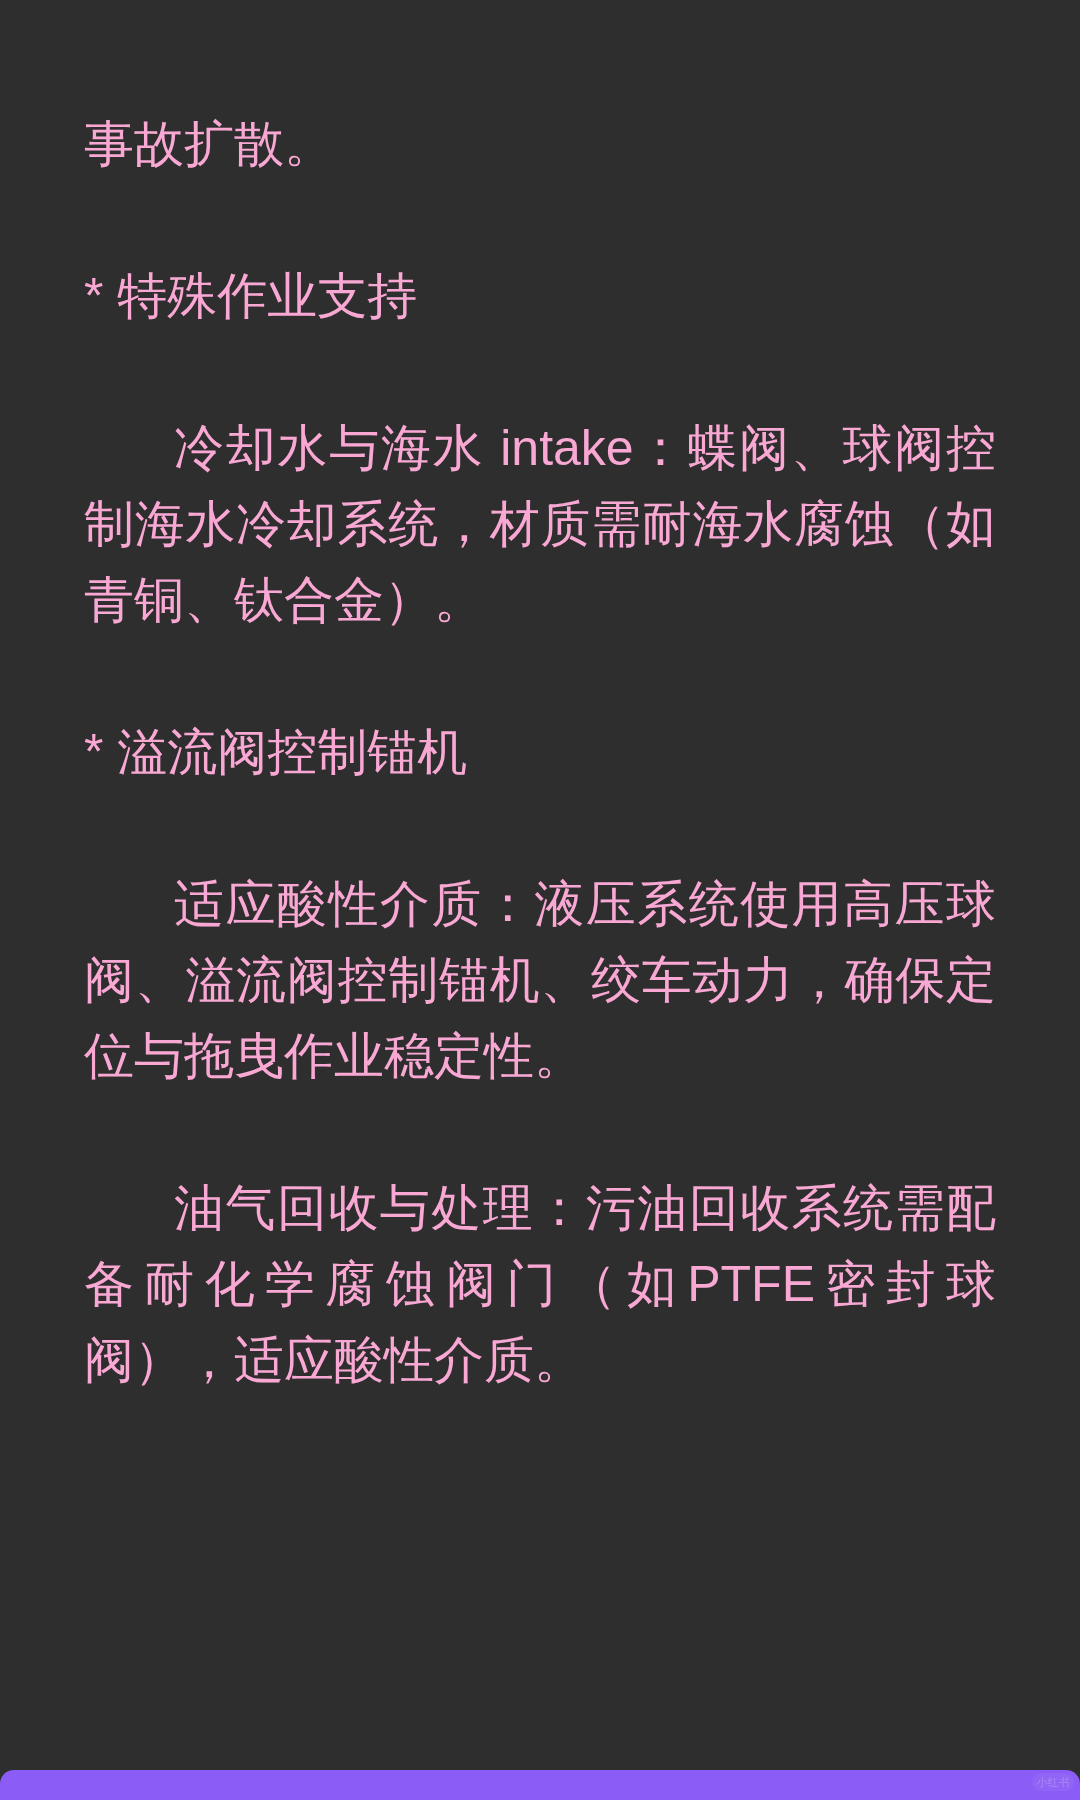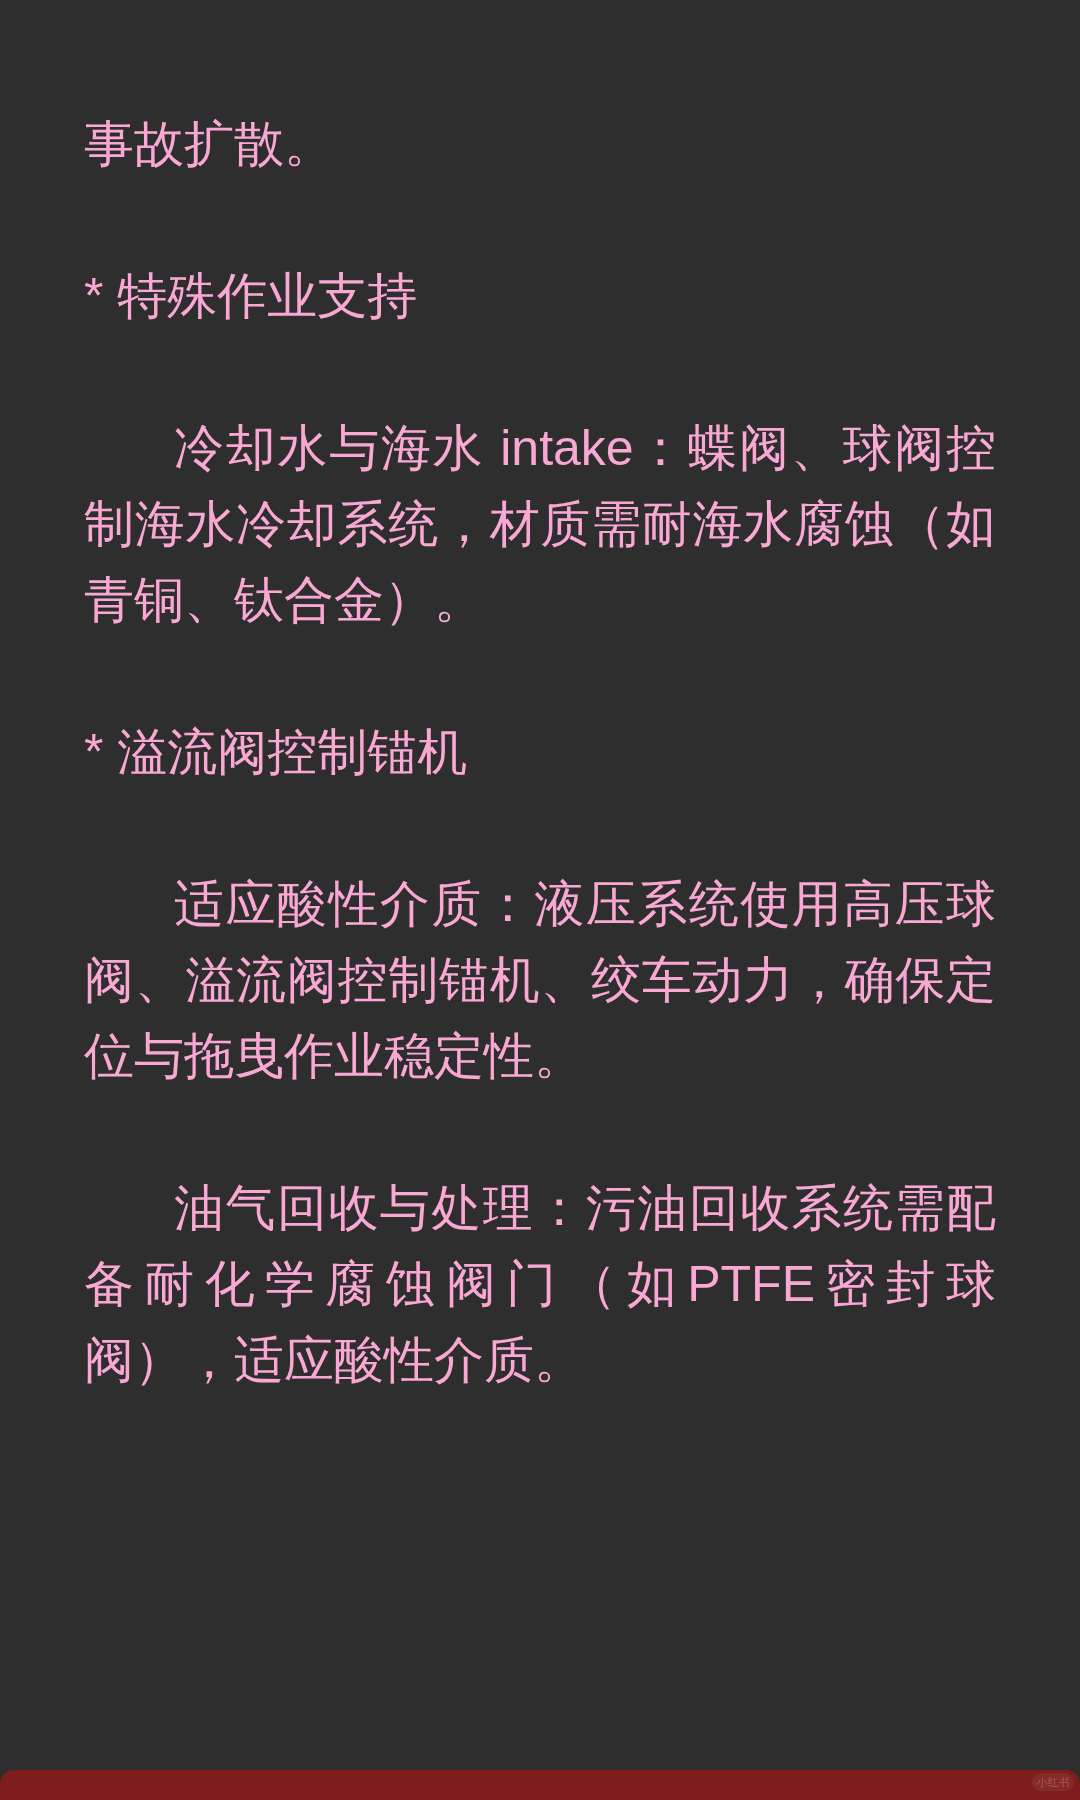--- a/index.html
+++ b/index.html
@@ -42,21 +42,21 @@
   }
   .para.heading {
     text-indent: 0;
   }
   .bottom-bar {
     position: absolute;
     left: 0;
     bottom: 0;
     width: 1080px;
     height: 30px;
-    background: #7f1d1d;
+    background: #8b5cf6;
     border-radius: 14px 14px 0 0;
   }
   .watermark-pill {
     position: absolute;
     right: 6px;
     top: 3px;
     width: 42px;
     height: 18px;
     border-radius: 9px;
     background: rgba(255, 255, 255, 0.055);

